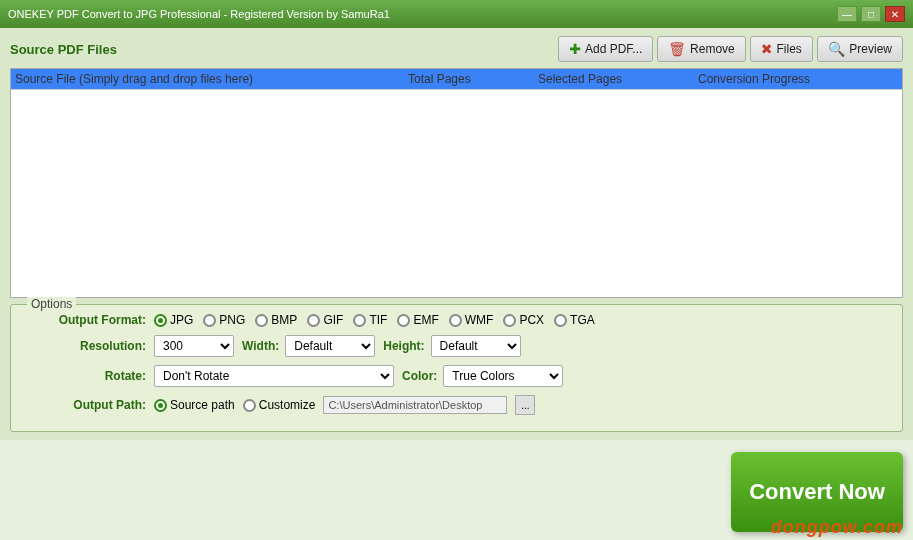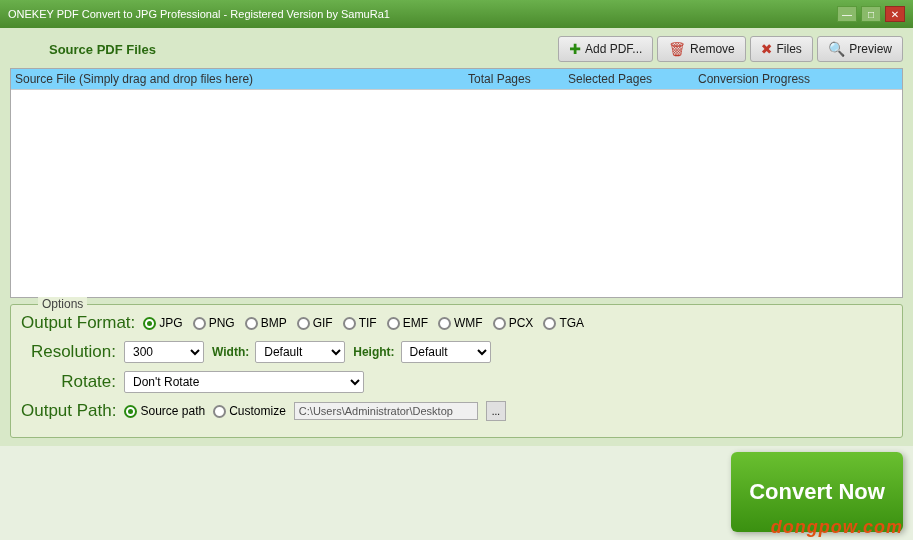--- a/index.html
+++ b/index.html
@@ -52,21 +52,20 @@
     #toolbar {
       display: flex;
       align-items: center;
       justify-content: space-between;
       margin-bottom: 6px;
     }
     #source-label {
       color: #2a6a10;
       font-weight: bold;
       font-size: 13px;
-      margin-left: 39px;
     }
     #toolbar-buttons {
       display: flex;
       gap: 4px;
     }
     .toolbar-btn {
       display: flex;
       align-items: center;
       gap: 4px;
       padding: 4px 10px;
@@ -84,63 +83,65 @@
 
     
     #file-table-container {
       background: white;
       border: 1px solid #aaa;
       height: 230px;
     }
     #file-table-header {
       display: grid;
       grid-template-columns: 1fr 100px 130px 200px;
-      background: #7dd3fc;
+      background: #3b82f6;
       border-bottom: 1px solid #ccc;
       padding: 3px 4px;
       font-size: 12px;
       color: #333;
+      gap: 30px;
     }
     #file-table-body {
       height: calc(100% - 26px);
       overflow-y: auto;
     }
 
     
     #options-panel {
       border: 1px solid #9aba80;
       border-radius: 3px;
       padding: 8px 10px;
       margin-top: 6px;
       background: #e8f0d8;
       position: relative;
     }
     #options-legend {
       position: absolute;
       top: -8px;
-      left: 27px;
+      left: 16px;
       background: #e8f0d8;
       padding: 0 4px;
       color: #444;
       font-size: 12px;
     }
 
     .options-row {
       display: flex;
       align-items: center;
       margin-bottom: 8px;
       gap: 8px;
     }
 
     .option-label {
       color: #2a6a10;
-      font-weight: normal;
+      font-weight: bold;
       min-width: 95px;
       text-align: right;
-      font-size: 17px;
+      font-size: 12px;
+      margin-left: 30px;
     }
 
     
     .radio-group {
       display: flex;
       gap: 10px;
       flex-wrap: wrap;
     }
     .radio-item {
       display: flex;
@@ -374,20 +375,28 @@
     </div>
 
     <div class="options-row">
       <span class="option-label">Rotate:</span>
       <select class="rotate-select">
         <option>Don't Rotate</option>
         <option>90 Clockwise</option>
         <option>90 Counter-Clockwise</option>
         <option>180</option>
       </select>
+      <div class="field-group">
+        <span class="field-sublabel">Color:</span>
+        <select class="color-select">
+          <option>True Colors</option>
+          <option>Grayscale</option>
+          <option>Black &amp; White</option>
+        </select>
+      </div>
     </div>
 
     <div class="options-row">
       <span class="option-label">Output Path:</span>
       <label class="radio-item">
         <div class="radio-circle selected"></div>
         <span>Source path</span>
       </label>
       <label class="radio-item">
         <div class="radio-circle"></div>

